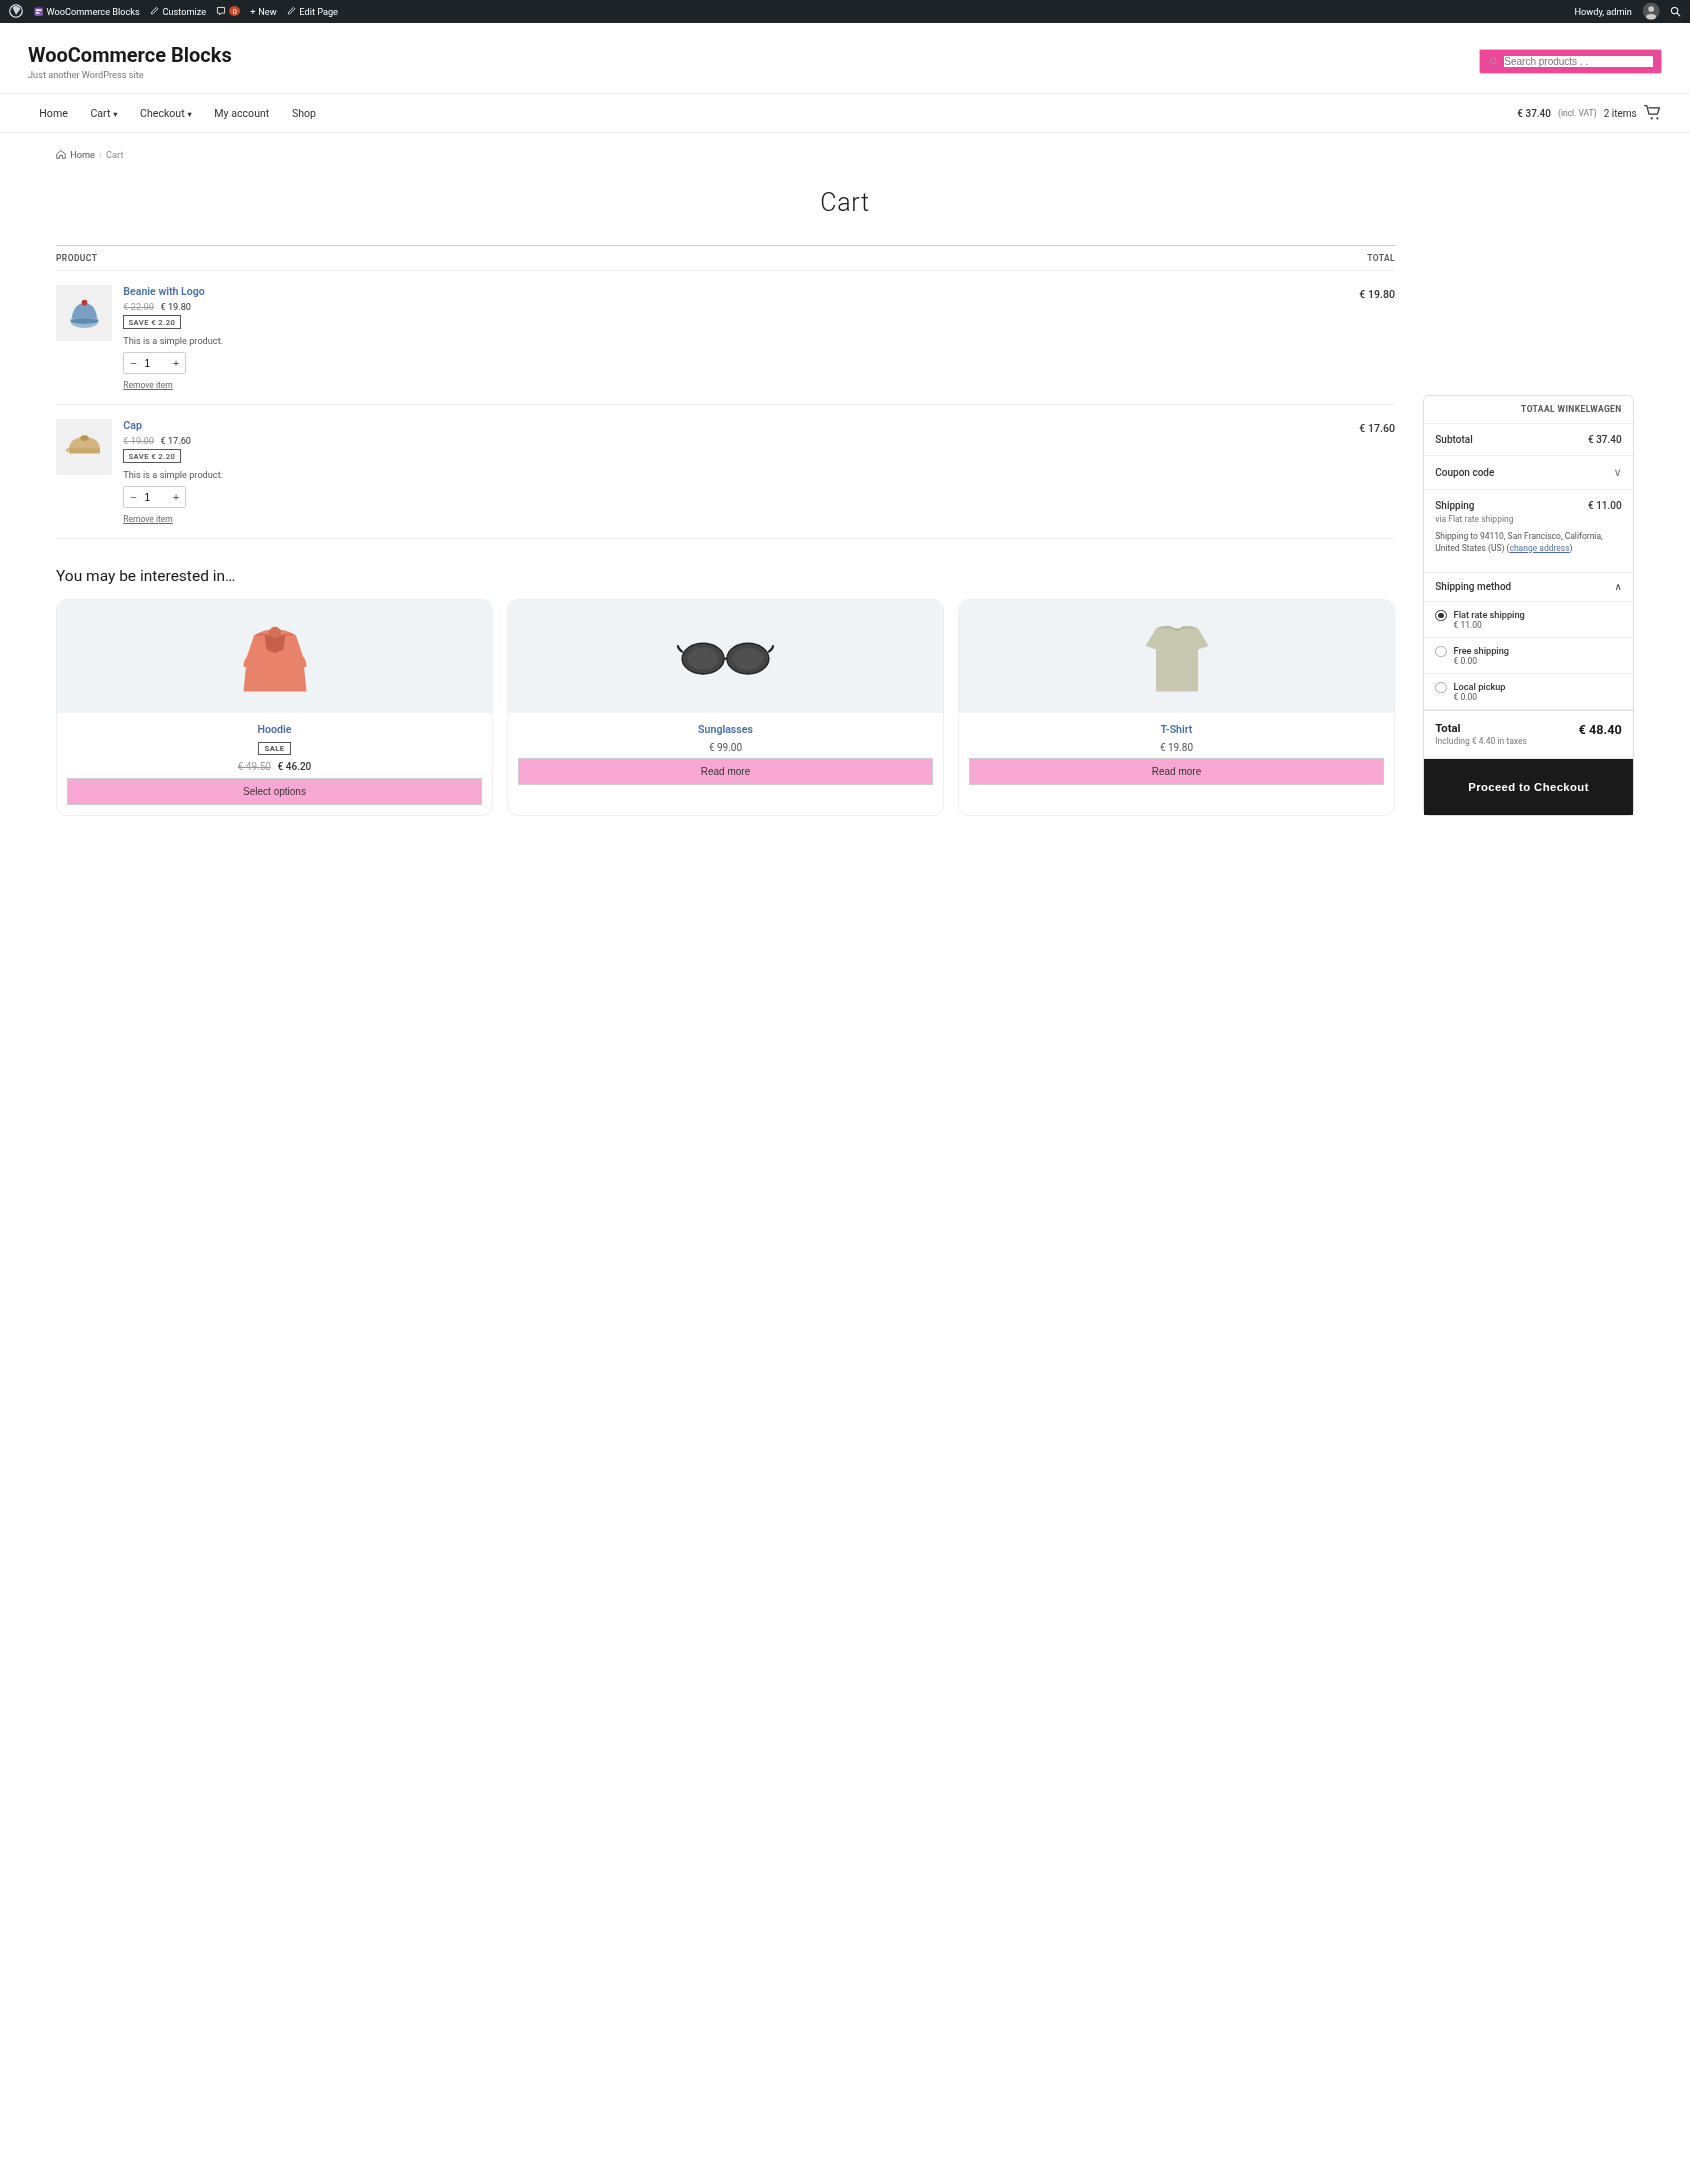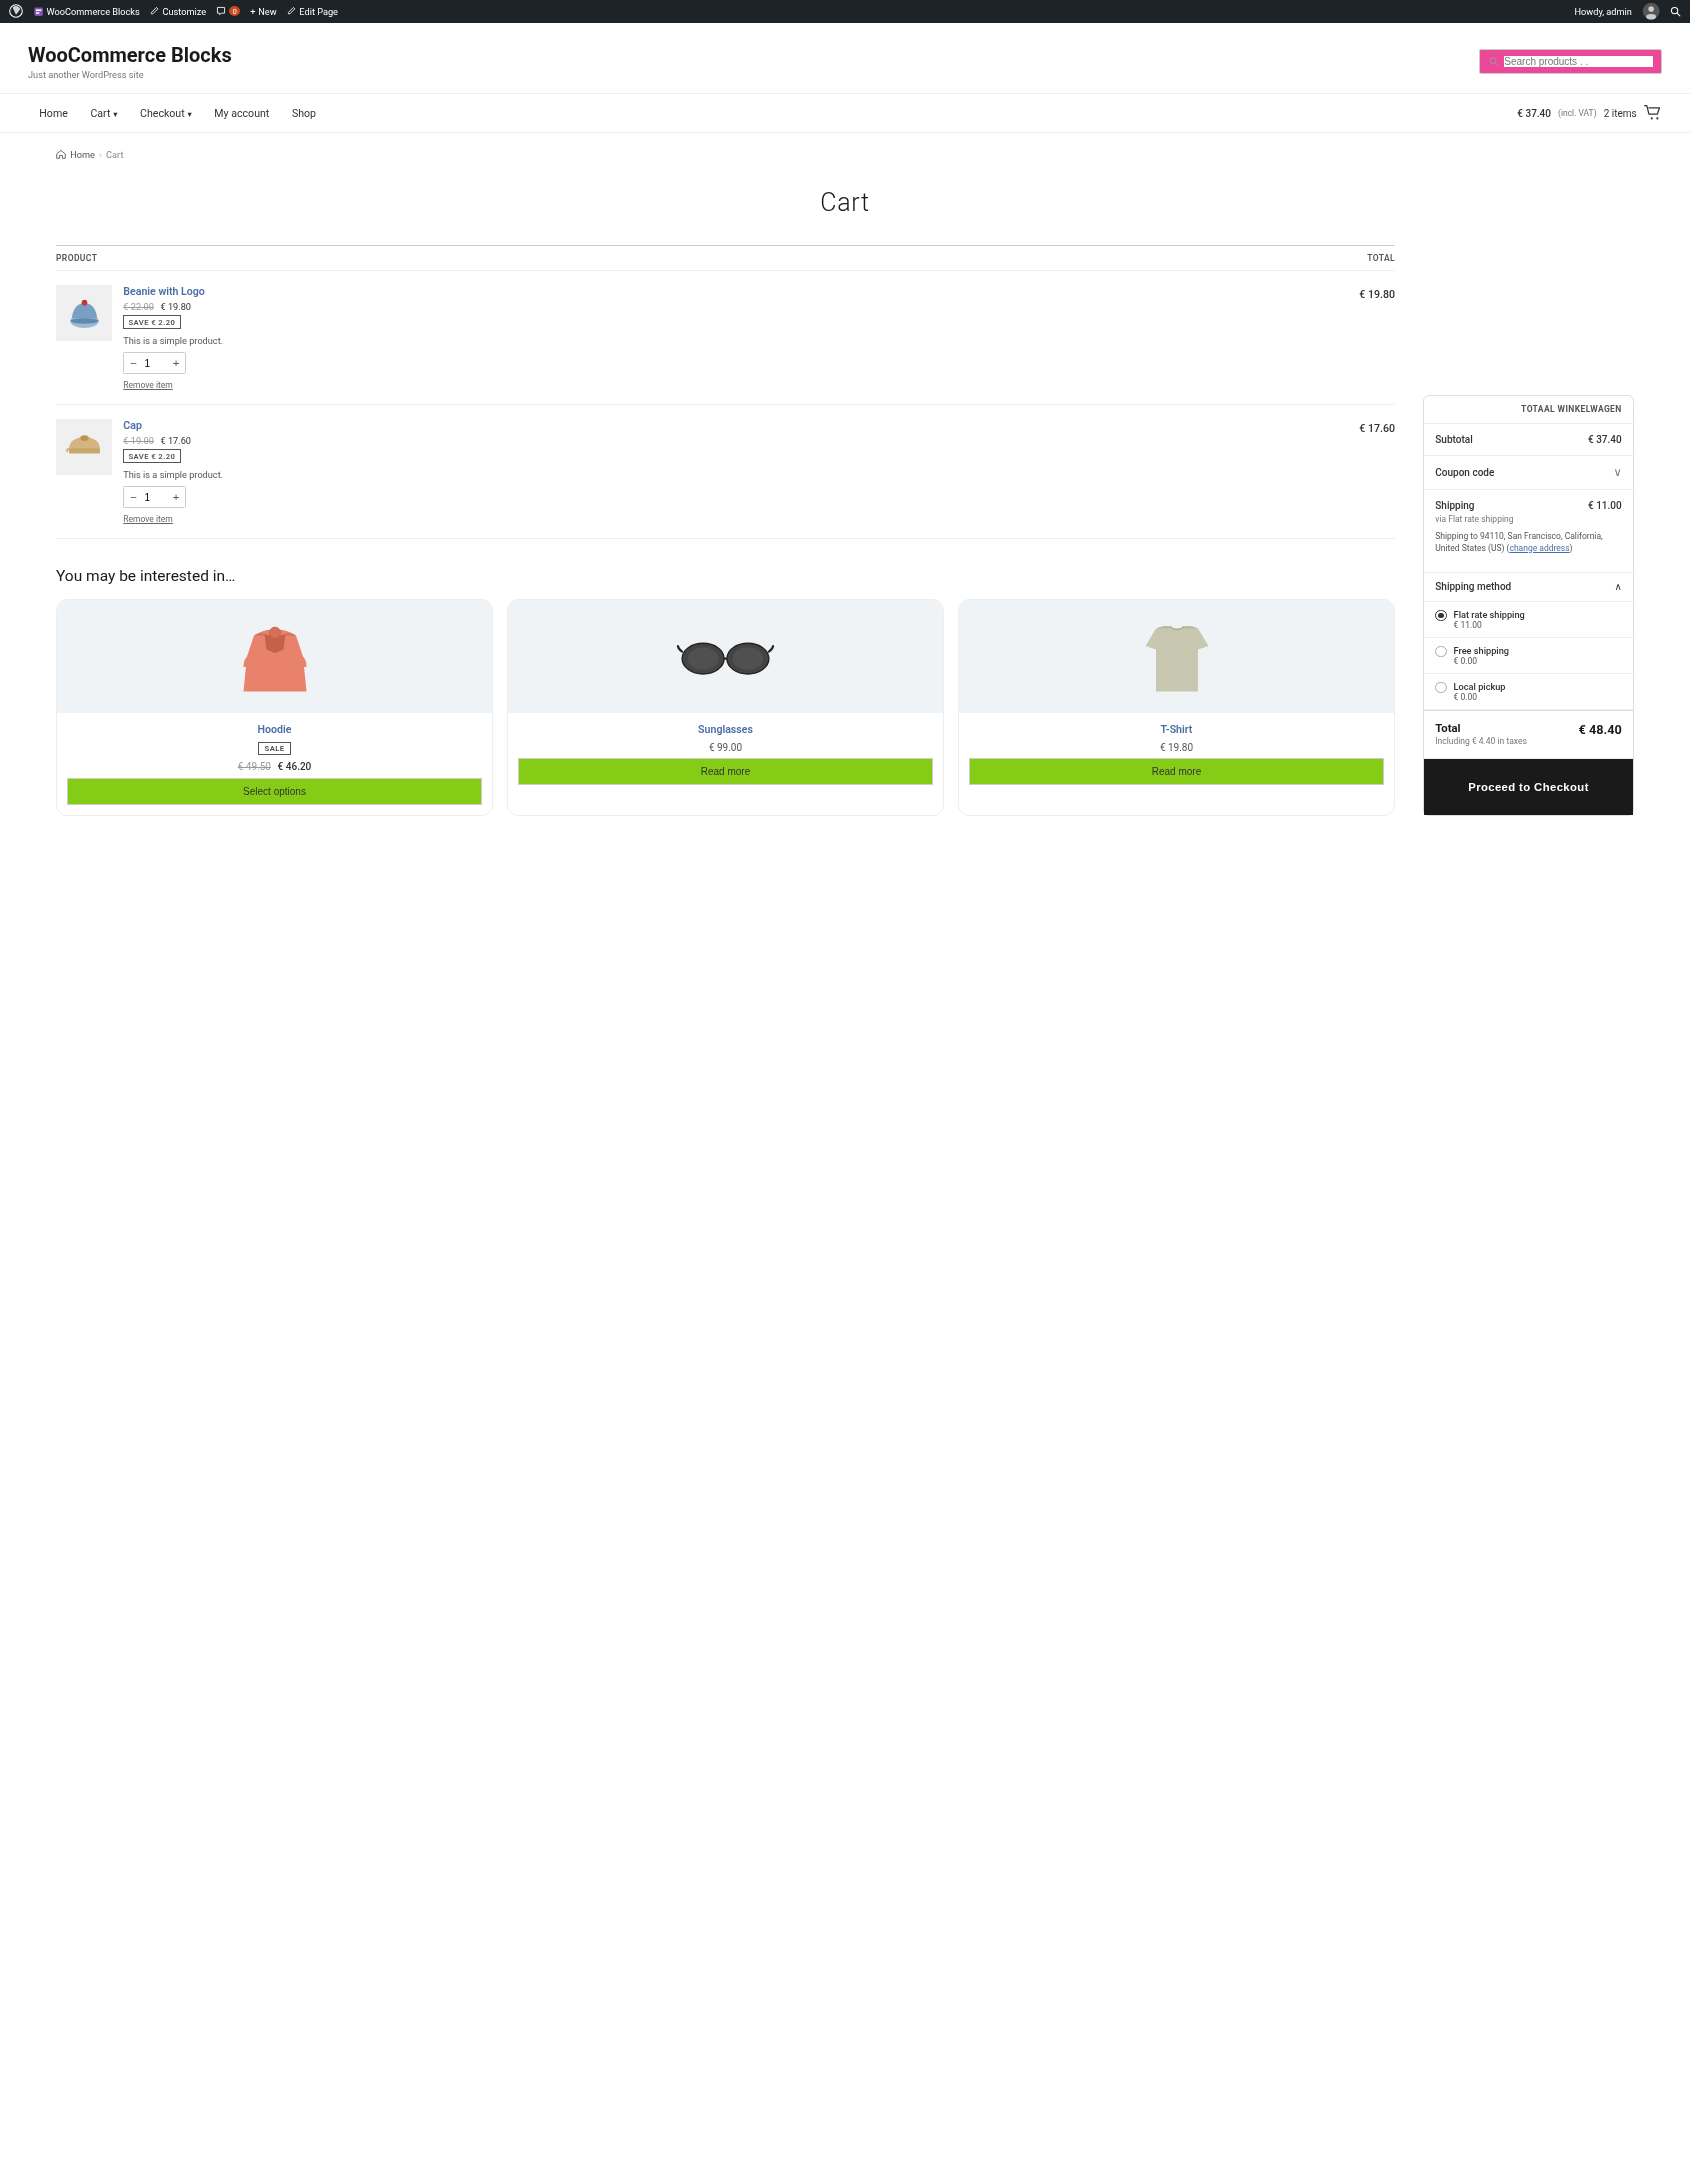--- a/index.html
+++ b/index.html
@@ -403,21 +403,21 @@
       margin-bottom: 2.8px;
     }
     .product-prices { text-align: center; font-size: 10px; color: #555; }
     .product-old-price { text-decoration: line-through; color: #999; margin-right: 4.2px; }
     .product-new-price { color: #333; font-weight: 500; }
     .product-price-single { color: #555; text-align: center; font-size: 10px; }
 
     .product-card-action {
       width: 100%;
       padding: 7px;
-      background: #84cc16;
+      background: #f9a8d4;
       border: 0.7px solid #ccc;
       color: #333;
       font-size: 10px;
       cursor: pointer;
       margin-top: 5.6px;
     }
 
     
     .chevron-down::after {
       content: '▾';

